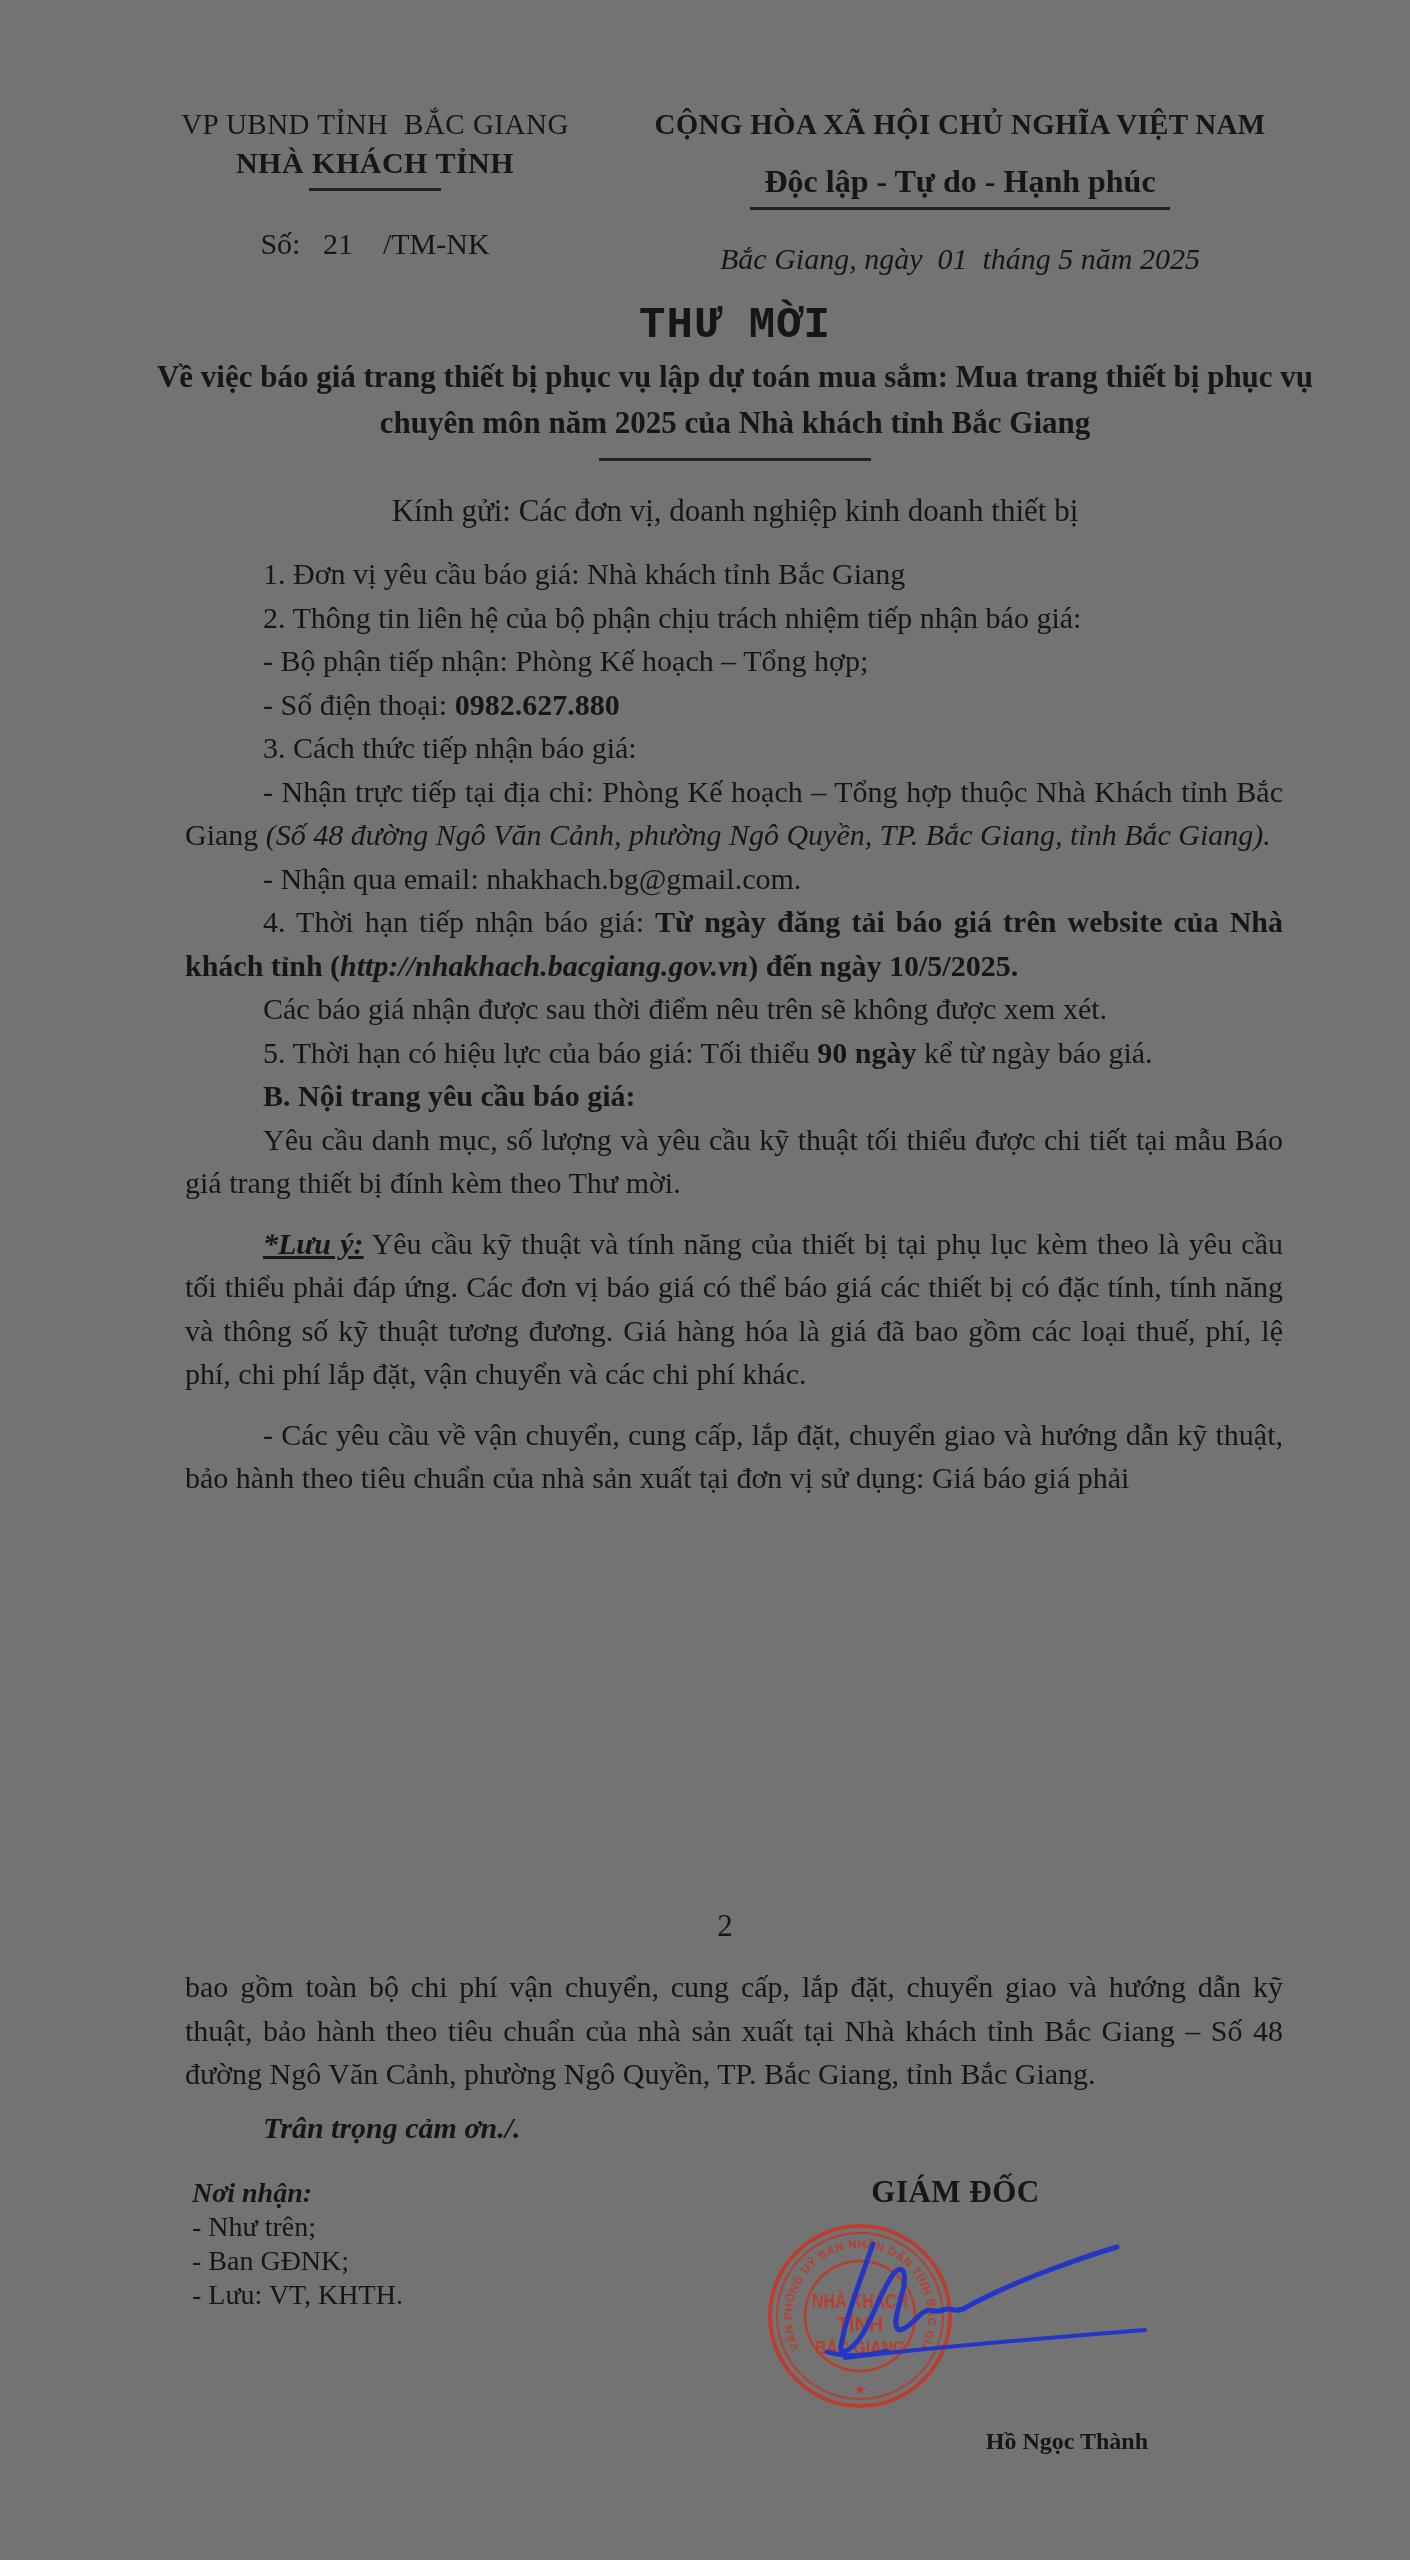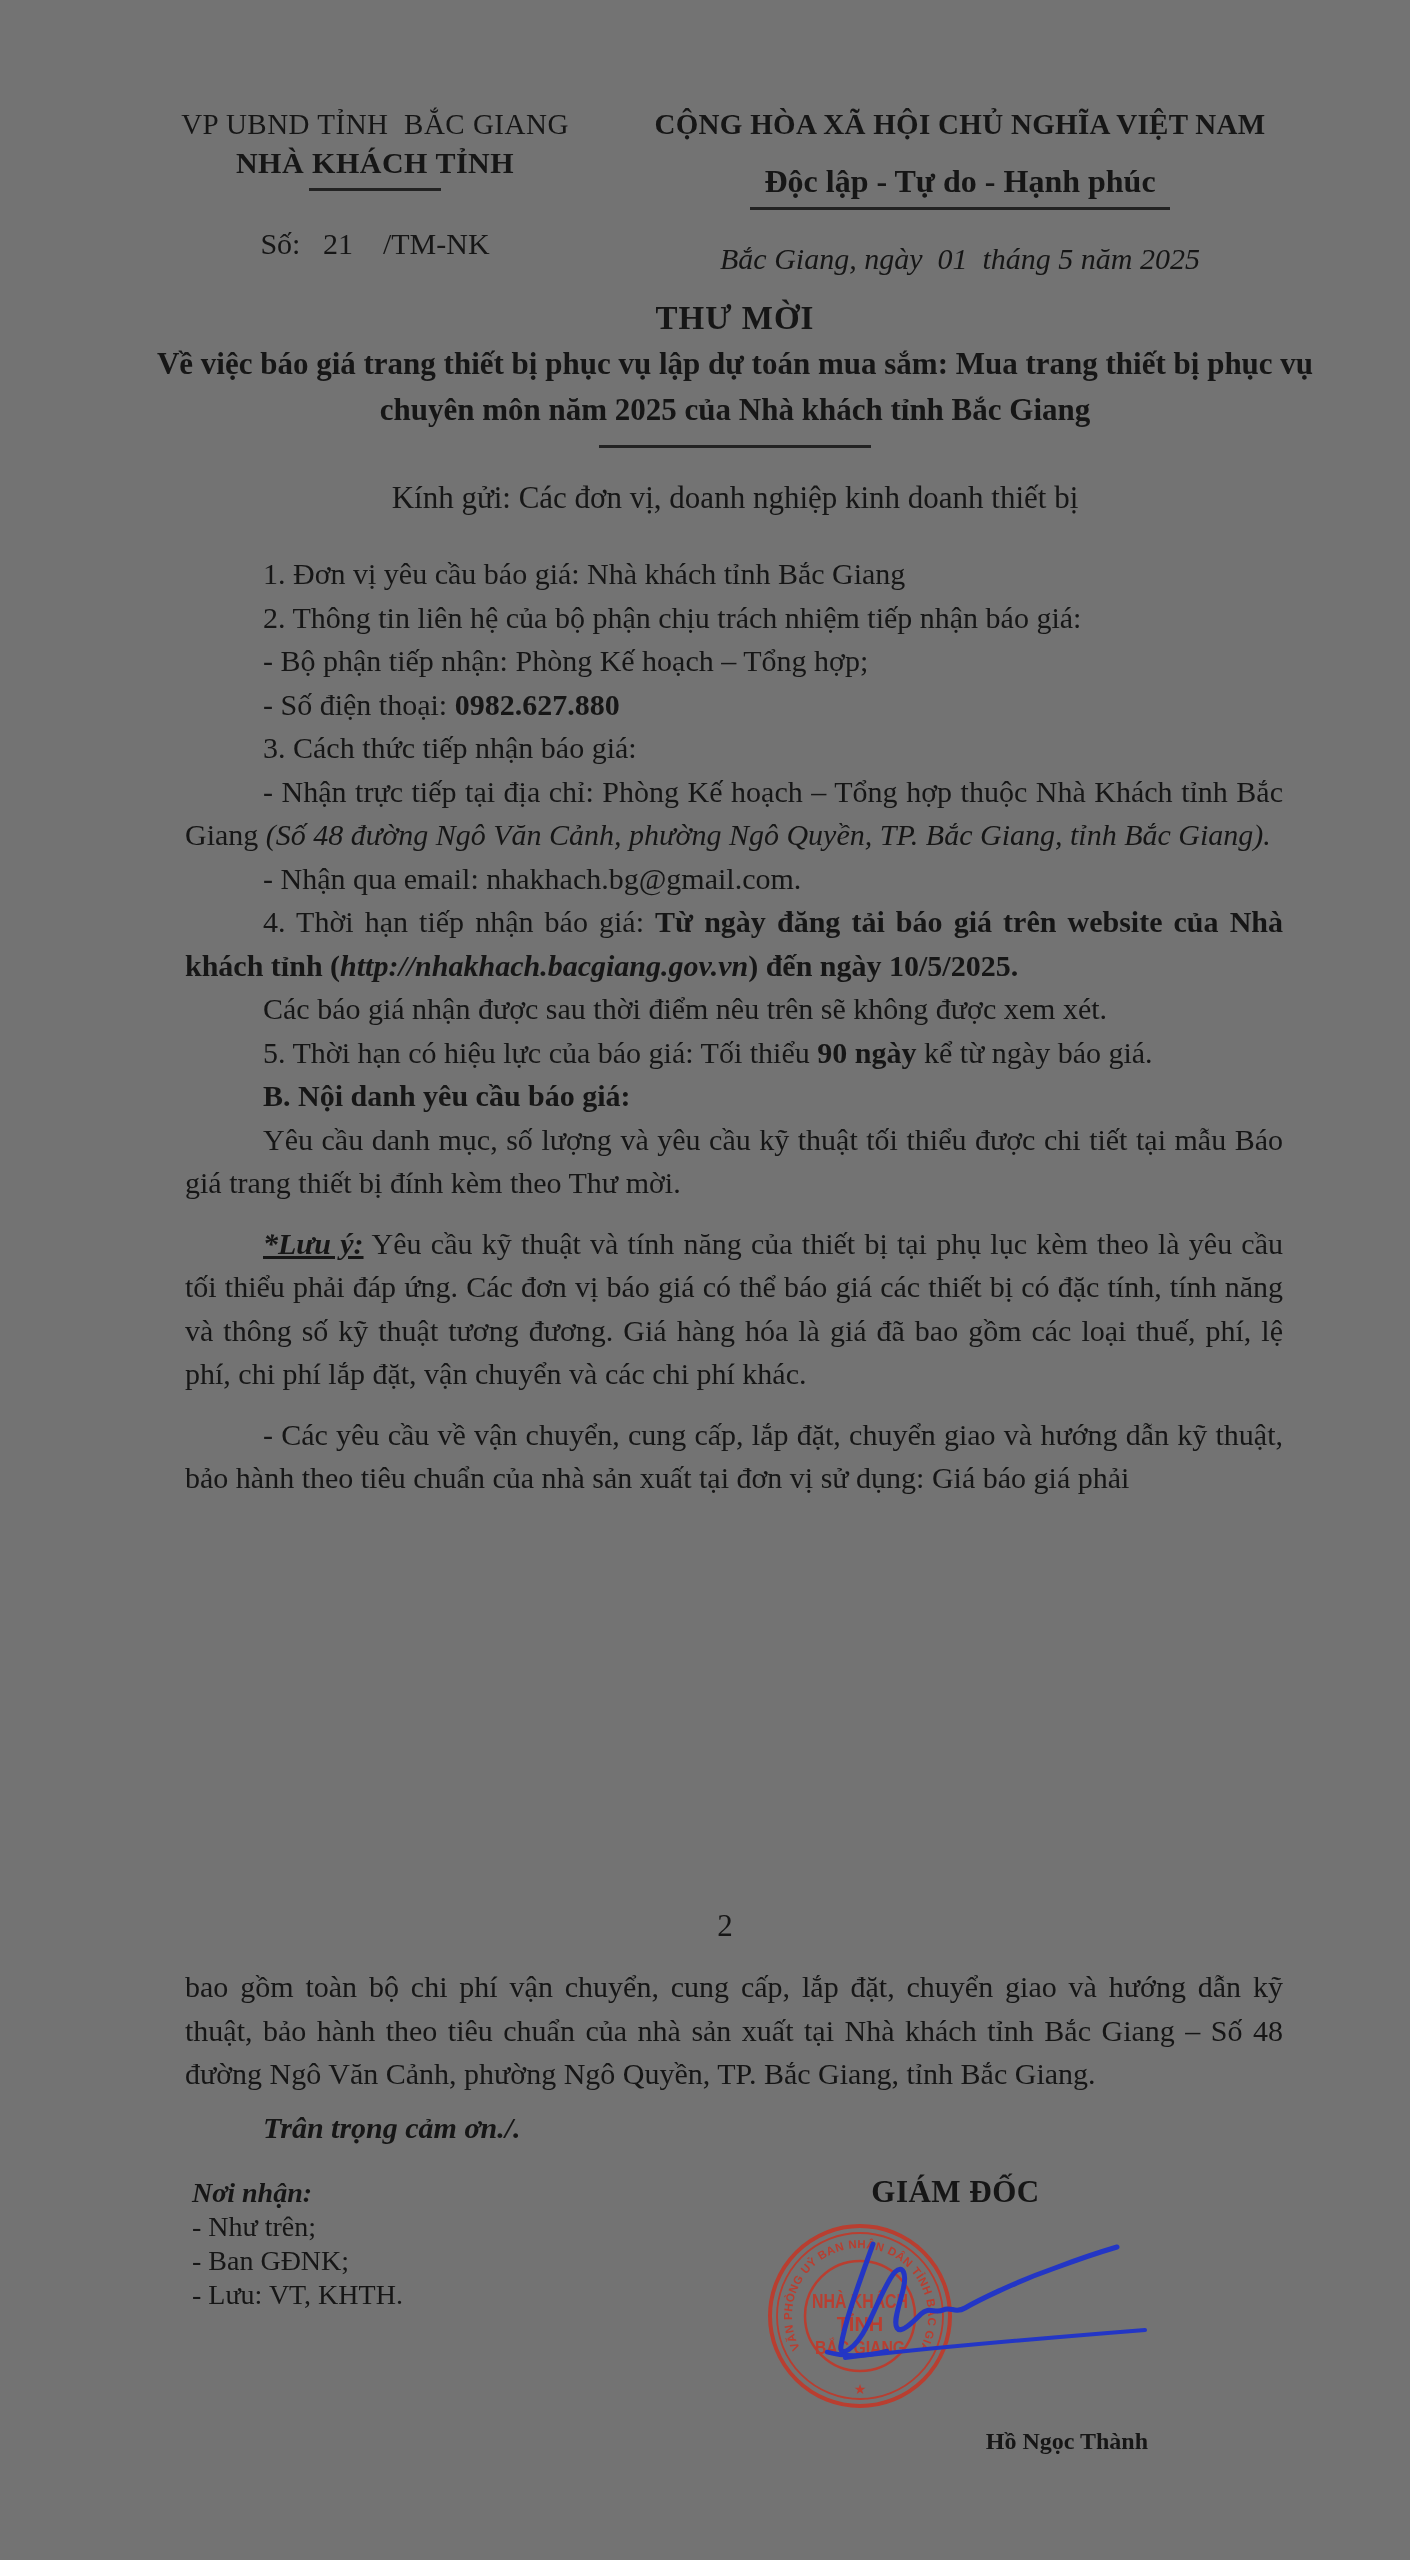--- a/index.html
+++ b/index.html
@@ -23,21 +23,21 @@
   .rule-small{width:132px;height:3px;background:#222;margin:8px auto 0;}
   .ref-number{font-size:30px;margin-top:36px;}
   .national-block{width:650px;margin-left:65px;text-align:center;font-family:Liberation Serif, serif;}
   .national-title{font-size:29px;font-weight:bold;letter-spacing:.3px;}
   .national-motto{font-size:32px;font-weight:bold;margin-top:22px;}
   .rule-motto{width:420px;height:3px;background:#222;margin:7px auto 0;}
   .date-line{font-size:30px;font-style:italic;margin-top:32px;}
 
   
   .title-block{position:absolute;top:300px;left:185px;width:1100px;text-align:center;}
-  .doc-type{font-size:33px;font-weight:bold;letter-spacing:1px;}
+  .doc-type{font-size:44px;font-weight:bold;letter-spacing:1px;font-family:Liberation Mono, monospace;}
   .doc-subject{font-size:31px;font-weight:bold;line-height:46px;margin:4px auto 0;width:1160px;margin-left:-30px;}
   .rule-subject{width:272px;height:3px;background:#222;margin:12px auto 0;}
   .salutation{font-size:31px;margin-top:32px;}
 
   
   .body-block{position:absolute;left:185px;width:1098px;font-size:30px;line-height:43.5px;text-align:justify;}
   .body-1{top:552px;}
   .body-2{top:1965px;}
   .para{margin:0;padding:0;}
   .para.indent{text-indent:78px;}
@@ -85,21 +85,21 @@
       <p class="para indent"><span>1. Đơn vị yêu cầu báo giá: Nhà khách tỉnh Bắc Giang</span></p>
       <p class="para indent"><span>2. Thông tin liên hệ của bộ phận chịu trách nhiệm tiếp nhận báo giá:</span></p>
       <p class="para indent"><span>- Bộ phận tiếp nhận: Phòng Kế hoạch – Tổng hợp;</span></p>
       <p class="para indent"><span>- Số điện thoại: </span><span class="b">0982.627.880</span></p>
       <p class="para indent"><span>3. Cách thức tiếp nhận báo giá:</span></p>
       <p class="para indent"><span>- Nhận trực tiếp tại địa chỉ: Phòng Kế hoạch – Tổng hợp thuộc Nhà Khách tỉnh Bắc Giang  </span><span class="i">(Số 48 đường Ngô Văn Cảnh, phường Ngô Quyền, TP. Bắc Giang, tỉnh Bắc Giang).</span></p>
       <p class="para indent"><span>- Nhận qua email: nhakhach.bg@gmail.com.</span></p>
       <p class="para indent"><span>4. Thời hạn tiếp nhận báo giá: </span><span class="b">Từ ngày đăng tải báo giá trên website của Nhà khách tỉnh (</span><span class="b i">http://nhakhach.bacgiang.gov.vn</span><span class="b">) đến ngày 10/5/2025.</span></p>
       <p class="para indent"><span>Các báo giá nhận được sau thời điểm nêu trên sẽ không được xem xét.</span></p>
       <p class="para indent"><span>5. Thời hạn có hiệu lực của báo giá: Tối thiểu </span><span class="b">90 ngày</span><span> kể từ ngày báo giá.</span></p>
-      <p class="para indent"><span class="b">B. Nội danh yêu cầu báo giá:</span></p>
+      <p class="para indent"><span class="b">B. Nội trang yêu cầu báo giá:</span></p>
       <p class="para indent"><span>Yêu cầu danh mục, số lượng và yêu cầu kỹ thuật tối thiểu được chi tiết tại mẫu Báo giá trang thiết bị đính kèm theo Thư mời.</span></p>
       <p class="para indent gap"><span class="b i u">*Lưu ý:</span><span>  Yêu cầu kỹ thuật và tính năng của thiết bị tại phụ lục kèm theo là yêu cầu tối thiểu phải đáp ứng. Các đơn vị báo giá có thể báo giá các thiết bị có đặc tính, tính năng và thông số kỹ thuật tương đương. Giá hàng hóa là giá đã bao gồm các loại thuế, phí, lệ phí, chi phí lắp đặt, vận chuyển và các chi phí khác.</span></p>
       <p class="para indent gap"><span>- Các yêu cầu về vận chuyển, cung cấp, lắp đặt, chuyển giao và hướng dẫn kỹ thuật, bảo hành theo tiêu chuẩn của nhà sản xuất tại đơn vị sử dụng: Giá báo giá phải</span></p>
     </section>
 
   <div class="page-number">2</div>
 
   <section class="body-block body-2">
     <div>
         <p class="para"><span>bao gồm toàn bộ chi phí vận chuyển, cung cấp, lắp đặt, chuyển giao và hướng dẫn kỹ thuật, bảo hành theo tiêu chuẩn của nhà sản xuất tại Nhà khách tỉnh Bắc Giang – Số 48 đường Ngô Văn Cảnh, phường Ngô Quyền, TP. Bắc Giang, tỉnh Bắc Giang.</span></p>

